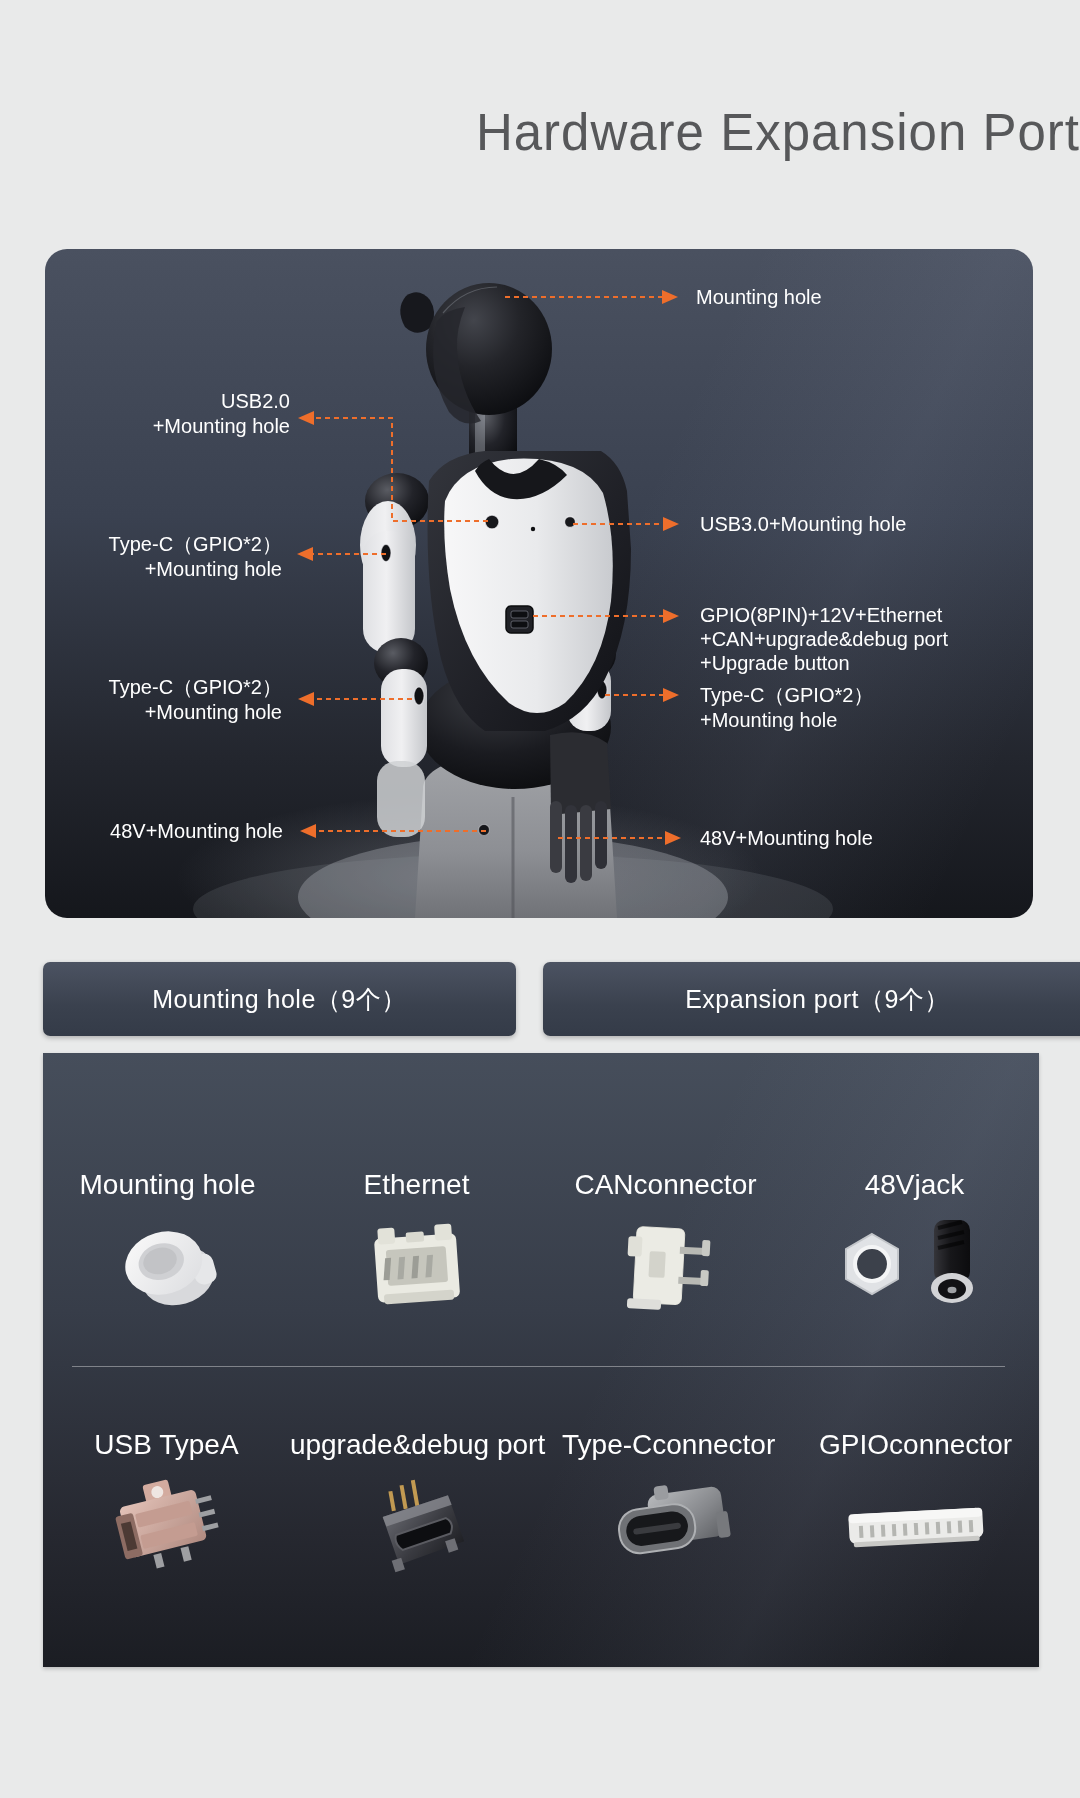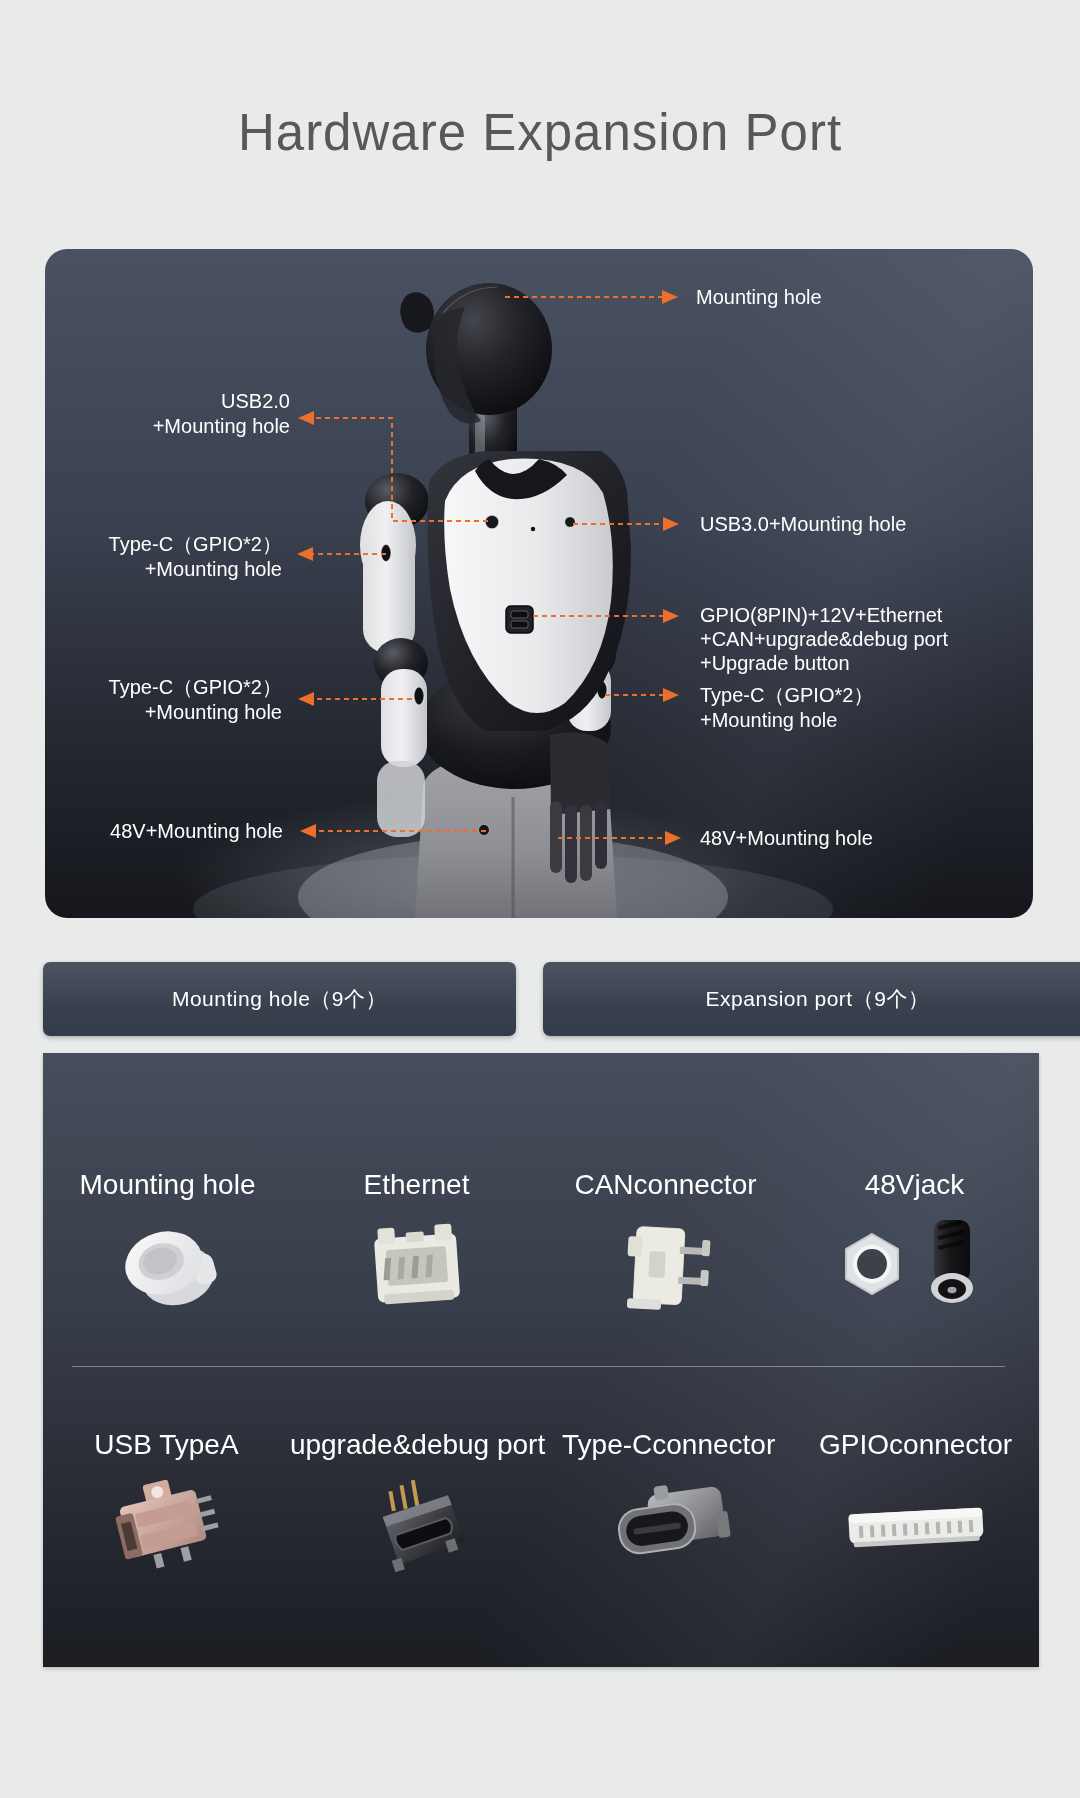--- a/index.html
+++ b/index.html
@@ -4,21 +4,21 @@
 <style>
   html,body{margin:0;padding:0;}
   body{
     width:1080px;height:1798px;position:relative;
     background:#E9EAEA;
     font-family:"Liberation Sans", sans-serif;
     overflow:hidden;
   }
   .page-title{
     position:absolute;top:103px;left:0;width:1080px;
-    text-align:center;font-size:51px;color:#57585A;letter-spacing:1px;
+    text-align:right;font-size:51px;color:#57585A;letter-spacing:1px;
     font-weight:400;
   }
   
   .robot-panel{
     position:absolute;left:45px;top:249px;width:988px;height:669px;
     border-radius:22px;overflow:hidden;
     background:
       radial-gradient(420px 120px at 43% 94%, rgba(190,195,205,0.30), rgba(190,195,205,0) 70%),
       linear-gradient(115deg, rgba(150,160,185,0) 55%, rgba(150,160,185,0.10) 74%, rgba(150,160,185,0) 92%),
       linear-gradient(180deg,#4A5160 0%, #3A4150 40%, #23262E 76%, #15171C 100%);
@@ -29,21 +29,21 @@
     white-space:nowrap;
   }
   .ann.left{text-align:right;width:237px;left:0;}
   .ann.right{text-align:left;left:655px;}
   
   .bar{
     position:absolute;top:962px;height:74px;border-radius:7px;
     background:linear-gradient(180deg,#4C5362 0%,#3A414E 60%,#343B48 100%);
     box-shadow:0 2px 5px rgba(0,0,0,0.25);
     display:flex;align-items:center;justify-content:center;
-    color:#FFFFFF;font-size:21px;letter-spacing:0.5px;
+    color:#FFFFFF;font-size:25px;letter-spacing:0.5px;
   }
   .bar.bar-left{left:43px;width:473px;}
   .bar.bar-right{left:543px;width:549px;}
   
   .conn-panel{
     position:absolute;left:43px;top:1053px;width:996px;height:614px;
     background:
       linear-gradient(115deg, rgba(150,160,185,0) 55%, rgba(150,160,185,0.10) 76%, rgba(150,160,185,0) 93%),
       linear-gradient(180deg,#464E5B 0%, #373D49 42%, #262830 78%, #1B1D23 100%);
     box-shadow:0 2px 4px rgba(0,0,0,0.2);

